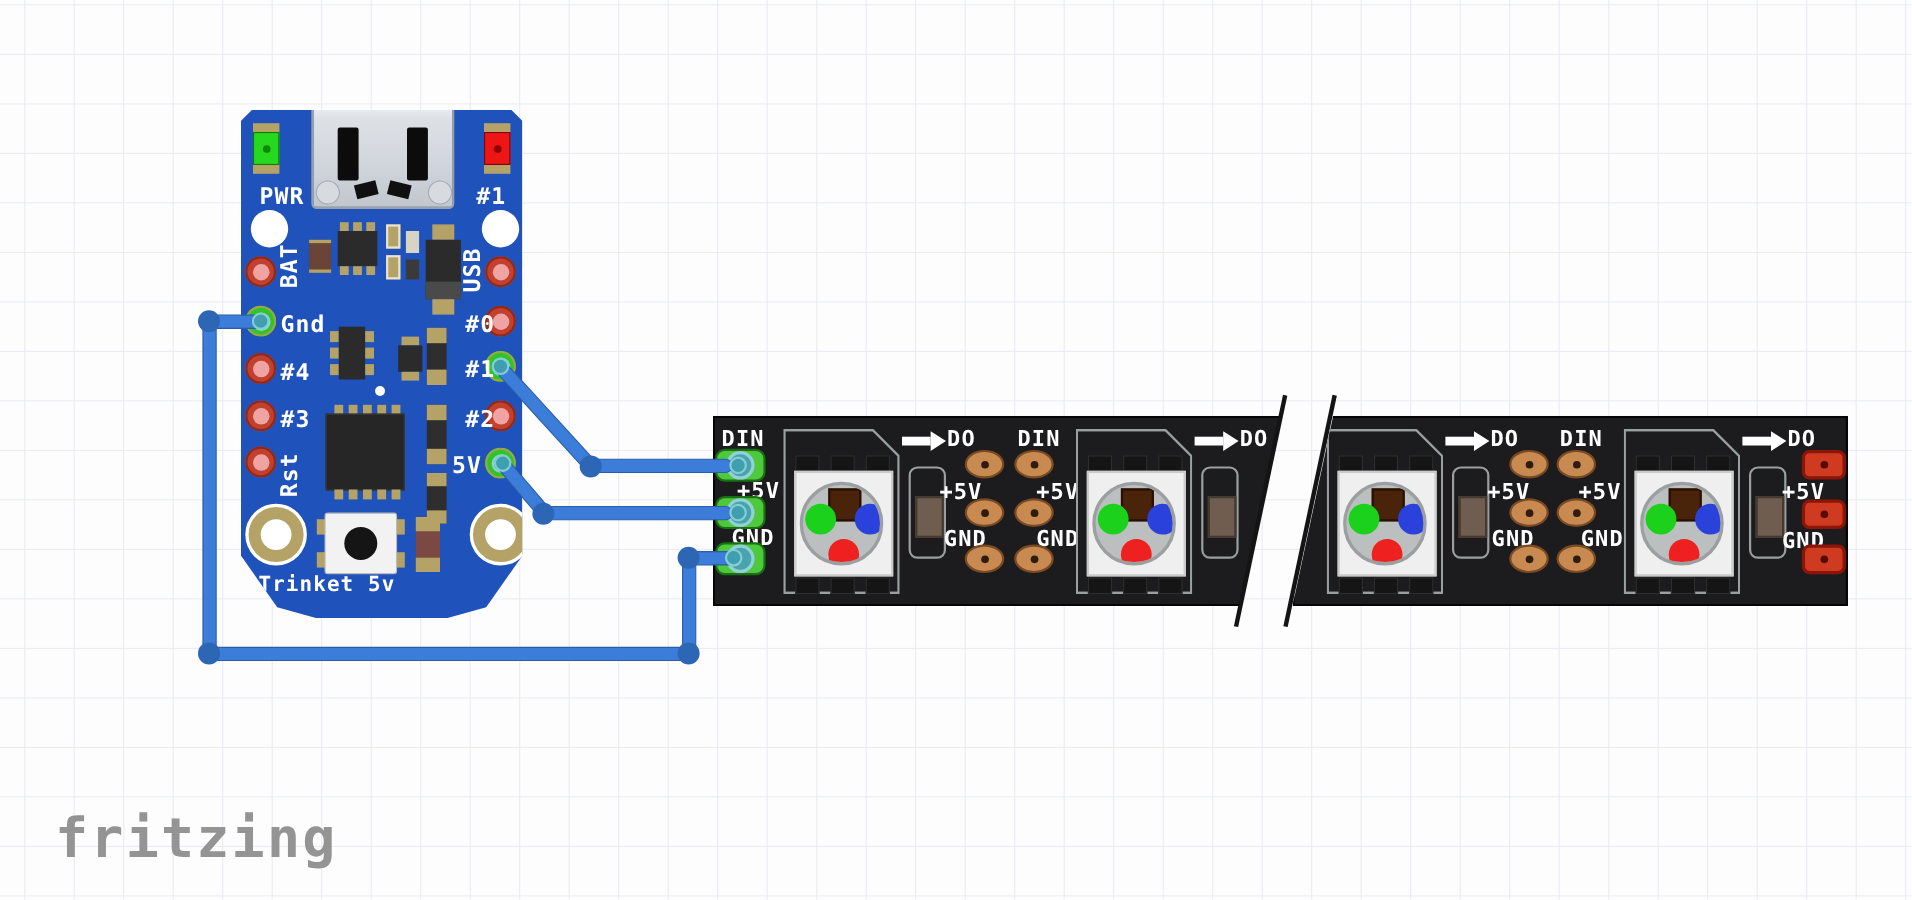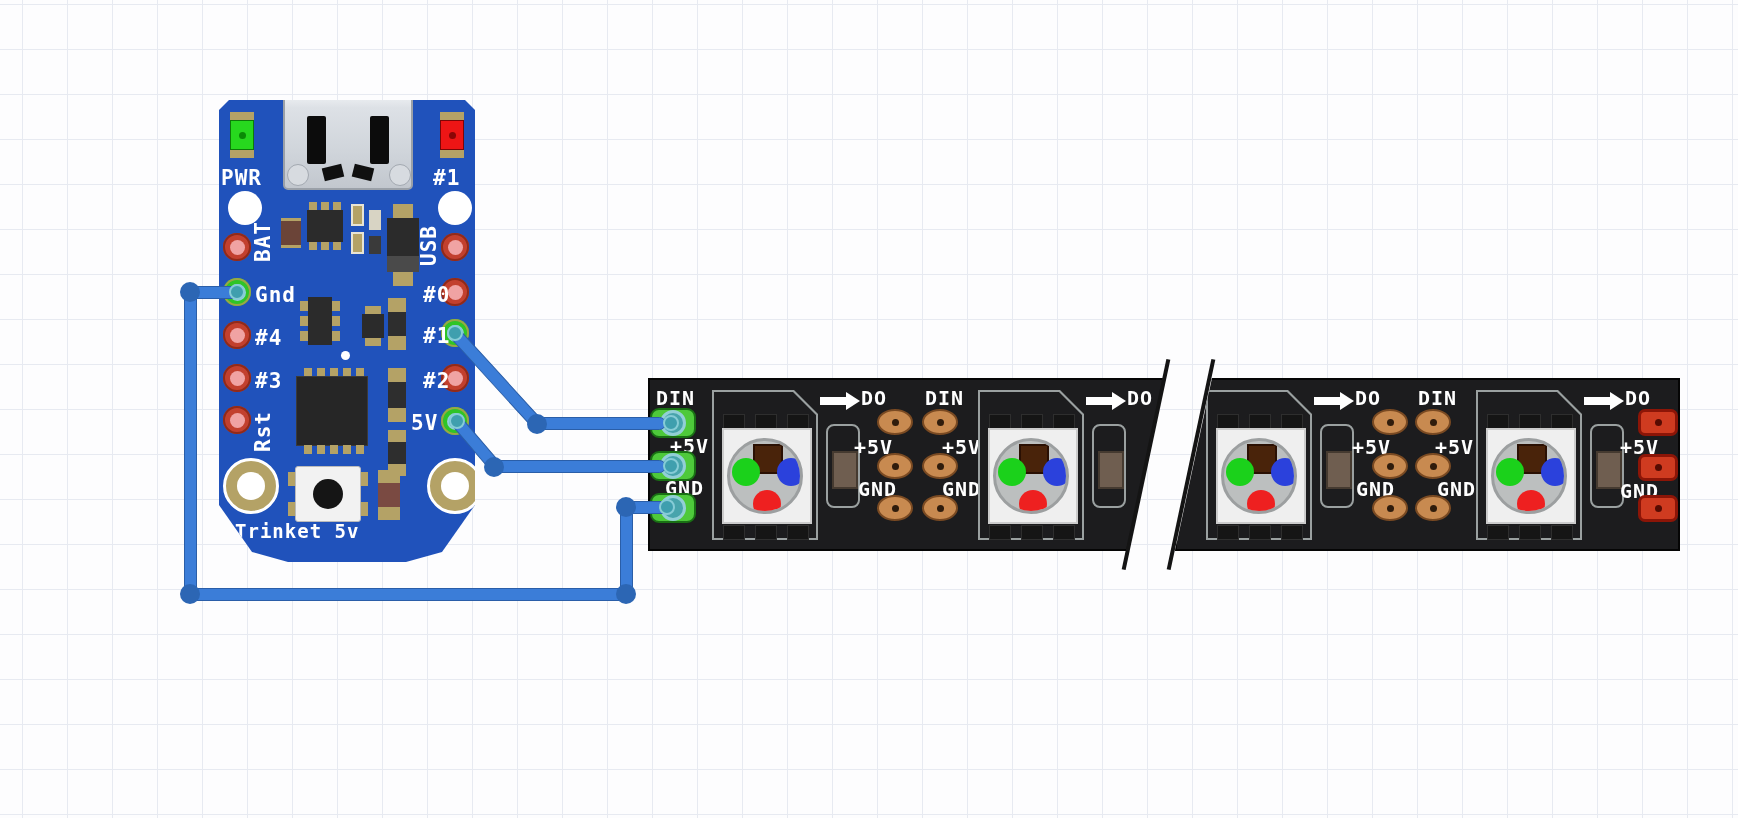--- a/index.html
+++ b/index.html
@@ -83,21 +83,21 @@
       <div class="abs" style="left:8px;top:11px;width:7px;height:7px;border-radius:50%;background:#0a8a06;"></div>
     </div>
     <div class="abs khaki" style="left:11px;top:50px;width:24px;height:8px;"></div>
 
     <div class="abs khaki" style="left:221px;top:12px;width:24px;height:8px;"></div>
     <div class="abs" style="left:221px;top:20px;width:24px;height:30px;background:#ee1515;border:1px solid #7c0606;box-sizing:border-box;">
       <div class="abs" style="left:8px;top:11px;width:7px;height:7px;border-radius:50%;background:#8a0606;"></div>
     </div>
     <div class="abs khaki" style="left:221px;top:50px;width:24px;height:8px;"></div>
 
-    <div class="abs blabel" style="left:2px;top:68px;">PWR</div>
+    <div class="abs blabel" style="left:17px;top:68px;">PWR</div>
     <div class="abs blabel" style="left:214px;top:68px;">#1</div>
 
     <div class="abs hole" style="left:9px;top:91px;"></div>
     <div class="abs hole" style="left:219px;top:91px;"></div>
 
     <div class="abs pin" style="left:4px;top:133px;">
         <div class="in"></div>
       </div>
     <div class="abs pin g" style="left:4px;top:178px;">
         <div class="in"></div>
@@ -427,13 +427,14 @@
   <div class="abs bend" style="left:527px;top:414px;"></div>
   <div class="abs bend" style="left:484px;top:457px;"></div>
 
   <div class="abs tcap" style="left:229px;top:284px;"></div>
   <div class="abs tcap" style="left:447px;top:325px;"></div>
   <div class="abs tcap" style="left:449px;top:413px;"></div>
   <div class="abs tcap" style="left:663px;top:415px;"></div>
   <div class="abs tcap" style="left:663px;top:458px;"></div>
   <div class="abs tcap" style="left:659px;top:499px;"></div>
 
+  <div id="logo" class="abs">fritzing</div>
 </div>
 
 </body></html>

